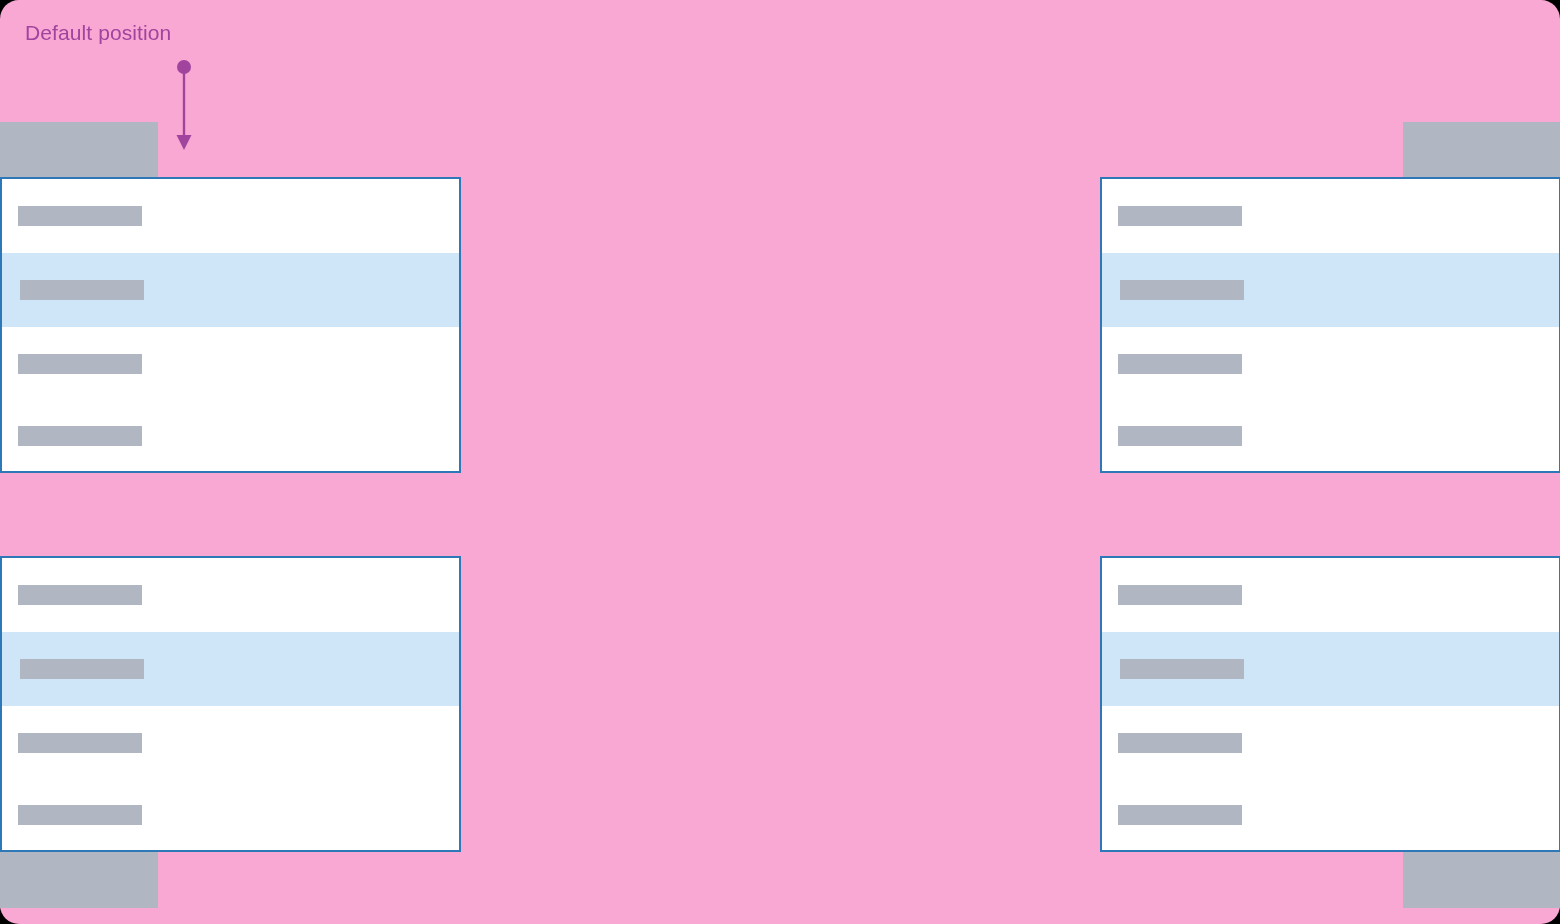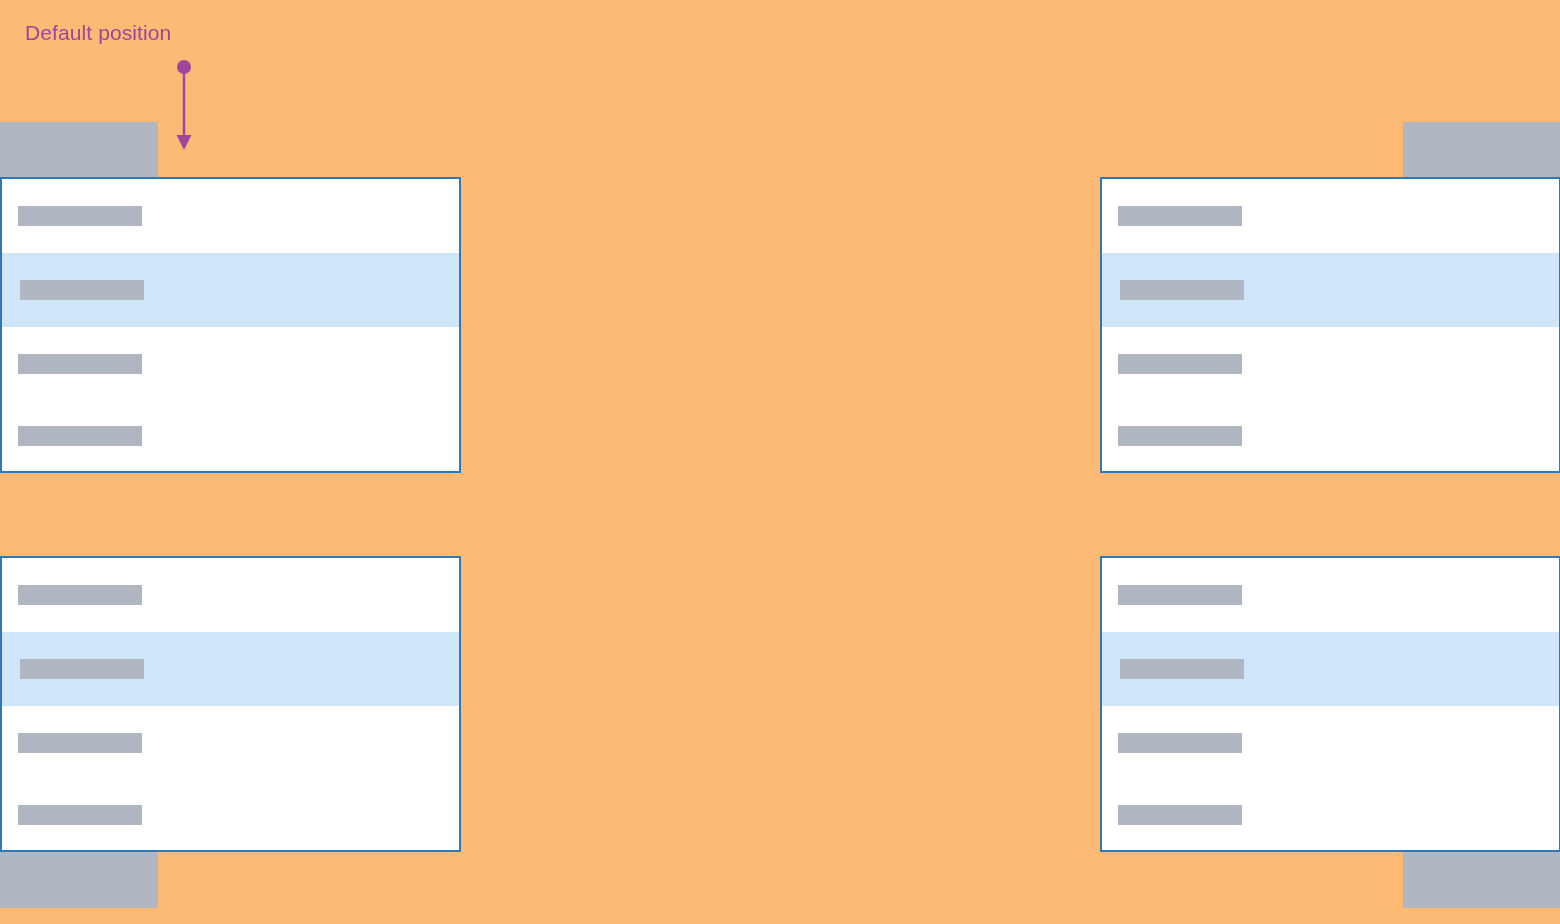--- a/index.html
+++ b/index.html
@@ -14,21 +14,22 @@
     overflow: hidden;
     font-family: "Liberation Sans", sans-serif;
   }
 
   .stage {
     position: absolute;
     left: 0;
     top: 0;
     width: 1560px;
     height: 924px;
-    background: #fdba74;
+    background: #f9a8d4;
+    border-radius: 19px;
   }
 
   
   .annotation-label {
     position: absolute;
     left: 25px;
     top: 20px;
     font-size: 21px;
     line-height: 26px;
     color: #a0449e;

